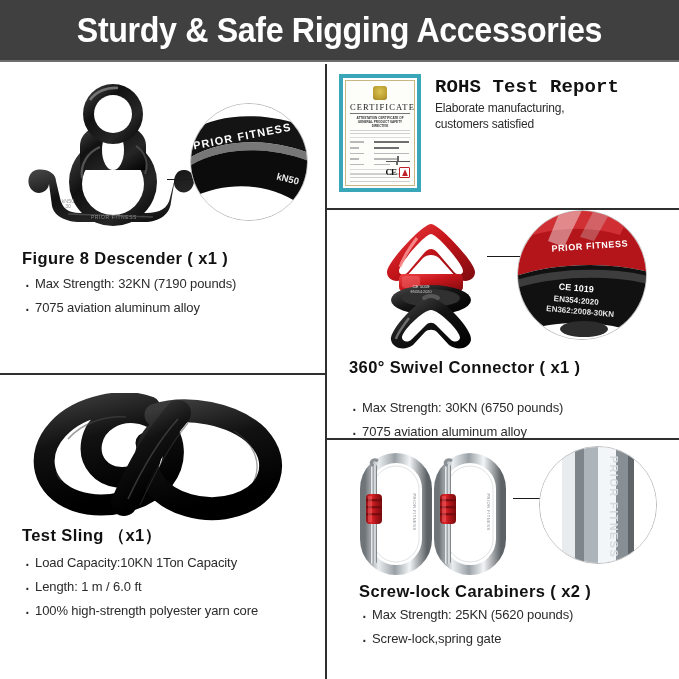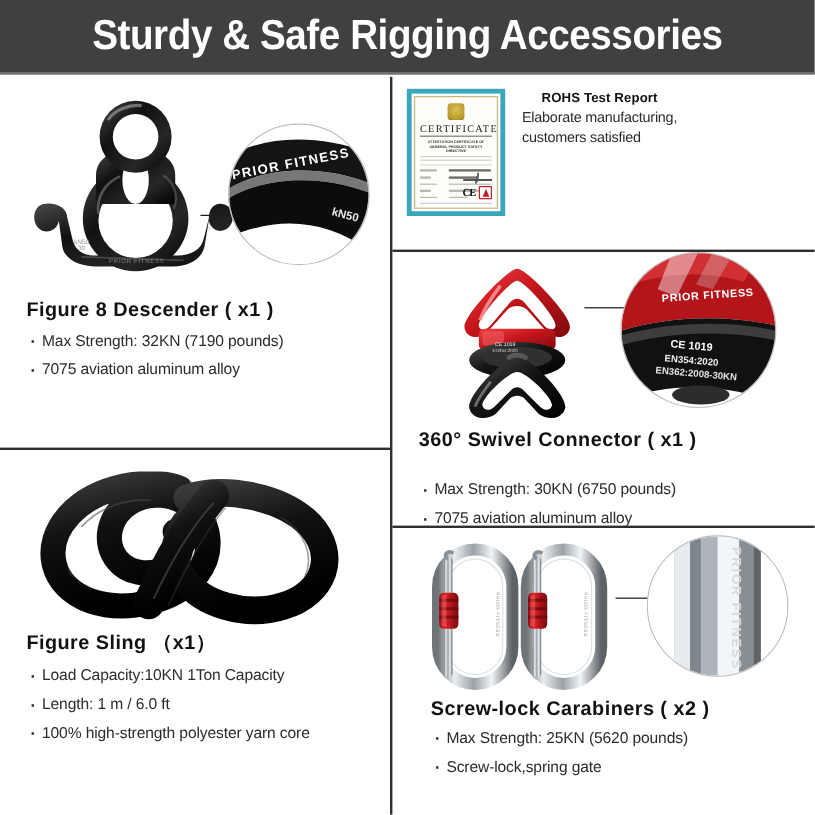--- a/index.html
+++ b/index.html
@@ -65,28 +65,28 @@
   .bullets li::before {
     content: "\00B7";
     position: absolute; left: 2px; top: -2px;
     font-size: 20px; color: #2b2b2b; line-height: 1.1;
   }
 
   
   .rohs-inner { display: flex; padding: 10px 8px 8px 12px; gap: 14px; }
   .rohs-text { padding-top: 2px; }
   .rohs-title {
-    font-size: 11px; font-weight: bold; color: #111;
-    text-align: center; margin-bottom: 2px; letter-spacing: 0.1px;
+    font-size: 19px; font-weight: bold; color: #111;
+    text-align: center; margin-bottom: 2px; letter-spacing: 0.1px; font-family: Liberation Mono, monospace;
   }
   .rohs-line { font-size: 12px; color: #2b2b2b; line-height: 1.35; letter-spacing: -0.2px; }
 
   
   .cert {
-    width: 82px; height: 106px; flex: 0 0 auto;
+    width: 82px; height: 118px; flex: 0 0 auto;
     background: #ffffff;
     border: 4px solid #3aa6b9;
     padding: 2px;
     position: relative;
   }
   .cert-inner {
     width: 100%; height: 100%;
     border: 1px solid #c9b681;
     background: #fdfdf9;
     position: relative;
@@ -255,21 +255,21 @@
 
           <path d="M100 106 C114 76 130 48 150 26" stroke="#4e4e4e" stroke-width="1.6" fill="none" opacity="0.65"></path>
           <path d="M112 112 C126 82 140 54 160 30" stroke="#3f3f3f" stroke-width="1.2" fill="none" opacity="0.5"></path>
           <path d="M40 46 C54 30 78 22 98 24" stroke="#4a4a4a" stroke-width="1.5" fill="none" opacity="0.55"></path>
           <path d="M206 38 C226 50 234 70 226 88" stroke="#454545" stroke-width="1.4" fill="none" opacity="0.5"></path>
           <ellipse cx="34" cy="78" rx="6" ry="10" fill="#ffffff" opacity="0.1"></ellipse>
         </svg>
       </div>
 
       <div style="padding:0 6px 0 22px;">
-        <div class="prod-title">Figure Sling （x1）</div>
+        <div class="prod-title">Test Sling （x1）</div>
         <ul class="bullets">
           <li>Load Capacity:10KN 1Ton Capacity</li>
           <li>Length: 1 m / 6.0 ft</li>
           <li>100% high-strength polyester yarn core</li>
         </ul>
       </div>
     </div>
 
     <div class="panel p-rohs">
       <div class="rohs-inner">

